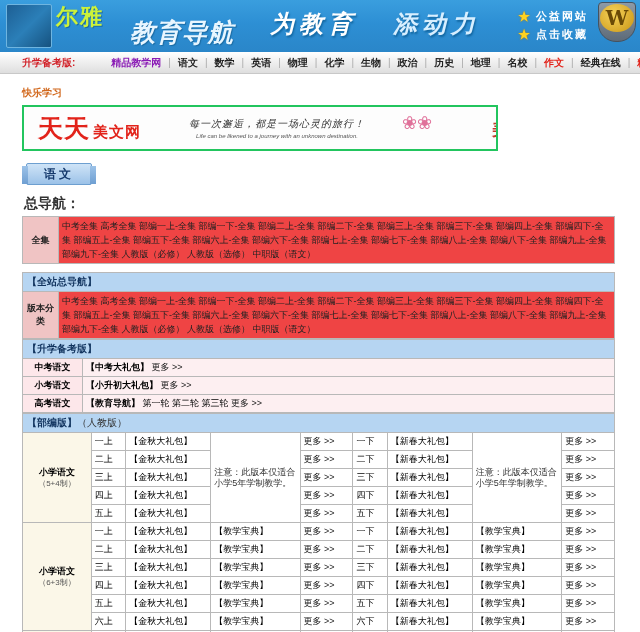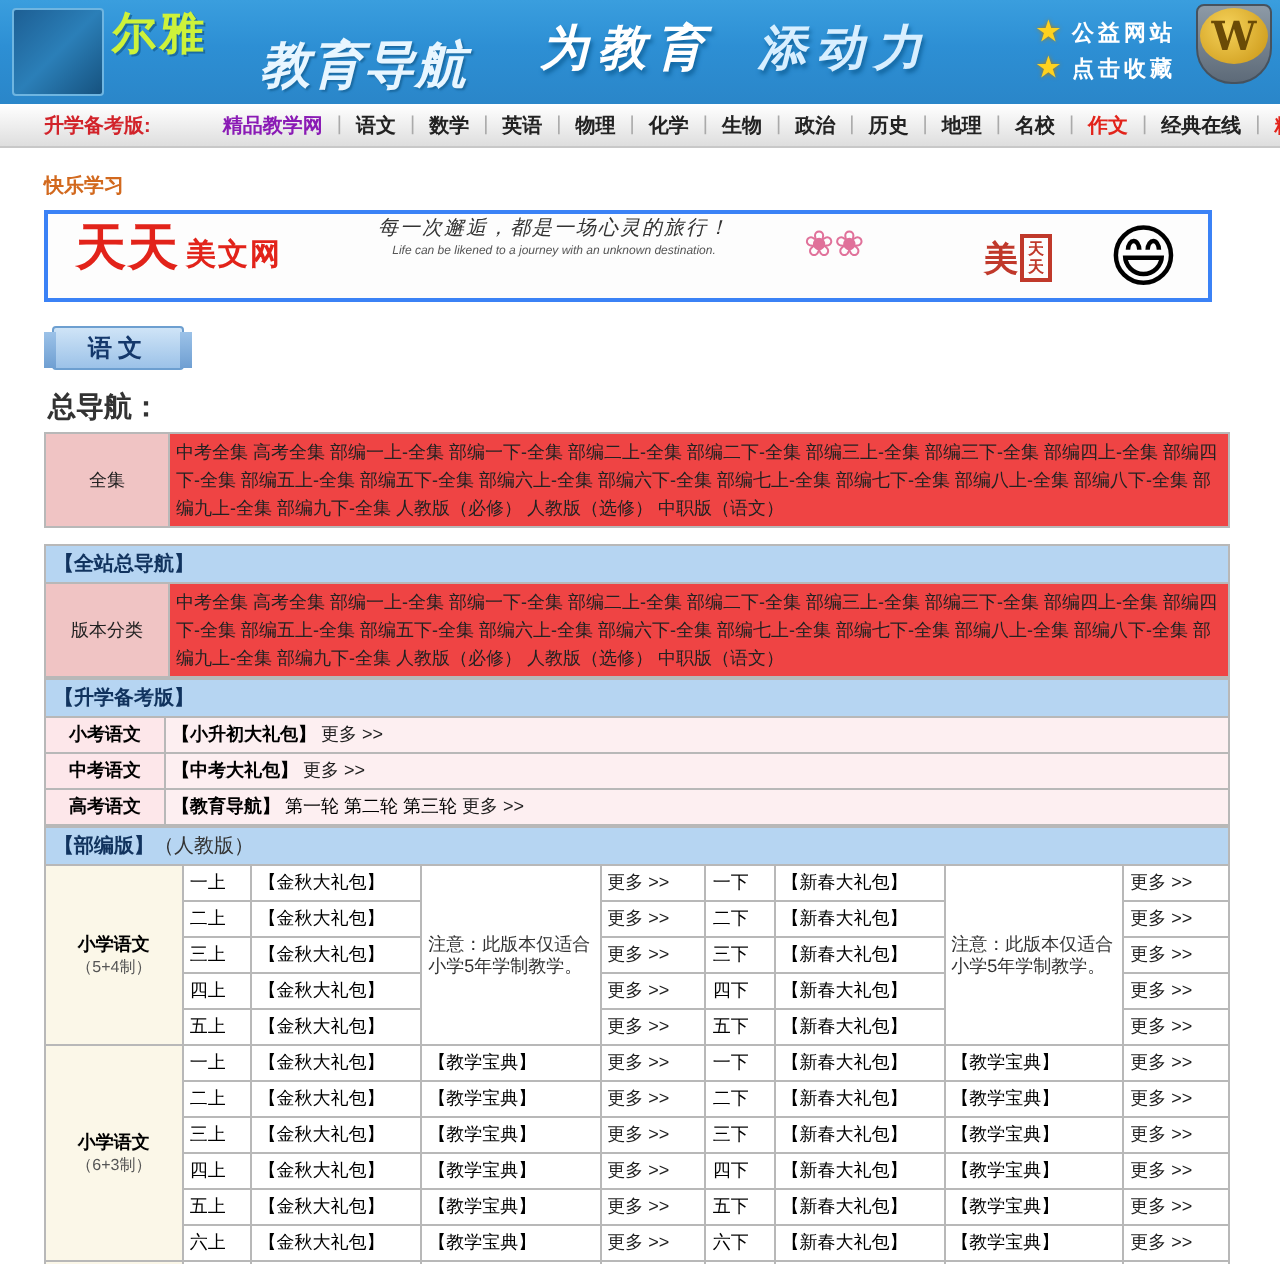--- a/index.html
+++ b/index.html
@@ -37,21 +37,21 @@
     font-family:"DejaVu Serif","Liberation Serif",serif;
     font-size:25px; font-weight:bold; color:#e8f6ff; font-style:italic;
     letter-spacing:1px; text-shadow:1px 1px 1px #1b6ba3;
   }
   .slogan{
     position:absolute; left:270px; top:8px;
     font-family:"DejaVu Serif","Liberation Serif",serif;
     font-size:24px; font-weight:bold; color:#ffffff; font-style:italic;
     letter-spacing:5px; text-shadow:1px 2px 2px #1266a0;
   }
-  .slogan .s2{ margin-left:22px; color:#d8efff; }
+  .slogan .s2{ margin-left:36px; color:#d8efff; }
   .topright{ position:absolute; right:52px; top:7px; }
   .tr-line{ display:flex; align-items:center; height:18px; color:#ffffff;
             font-size:11px; font-weight:bold; letter-spacing:2px;
             font-family:"DejaVu Serif","Liberation Serif",serif; }
   .tr-star{ color:#ffd21f; font-size:13px; margin-right:4px; text-shadow:0 0 2px #b87d00;}
   .shield{
     position:absolute; right:-2px; top:0px; width:50px; height:52px;
   }
   .shield .sh-body{
     position:absolute; left:6px; top:2px; width:38px;height:40px;
@@ -79,23 +79,23 @@
   .nav-home .b{ color:#8a1bb5;padding-left:36px; }
   .nav-sep{ color:#aaa; margin:0 7px; }
   .nav-item{ color:#222; font-weight:bold; }
   .nav-item.red{ color:#e2231a; }
 
   
   .page{ padding:8px 12px 0 22px; }
   .happy{ color:#d2691e; font-size:10px; font-weight:bold; margin:4px 0 5px 0; }
 
   .ad-banner{
-    position:relative; width:584px; height:46px;
-    border:2px solid #3b82f6; background:#fdfdfd; overflow:hidden;
-    display:flex; 
+    position:relative; width:476px; height:46px;
+    border:2px solid #22c55e; background:#fdfdfd; overflow:hidden;
+    display:flex; align-items:center;
   }
   .ad-left{
     margin-left:14px;
     font-family:"DejaVu Serif","Liberation Serif",serif;
     font-size:25px; font-weight:bold; color:#e2231a; letter-spacing:1px;
   }
   .ad-left .small{ font-size:15px; margin-left:3px; }
   .ad-mid{ margin-left:48px; text-align:center; }
   .ad-cn{ font-family:"DejaVu Serif","Liberation Serif",serif;
           font-size:10px; color:#333; font-style:italic; letter-spacing:1px;}
@@ -127,22 +127,22 @@
     font-size:12px; font-weight:bold; color:#14386b; letter-spacing:3px;
     font-family:"DejaVu Serif","Liberation Serif",serif; z-index:2;
   }
 
   .sec-title{ font-size:14px; font-weight:bold; color:#333; margin:2px 0 3px 2px; }
 
   table.box{ border-collapse:collapse; width:593px; table-layout:fixed; }
   table.box td{ border:1px solid #b8b8b8; padding:2px 3px; vertical-align:middle; font-size:9px;}
 
   .lbl-pink{
-    background:#f0c4c4; text-align:center; font-weight:normal; color:#222;
-    width:62px; font-size:10px;
+    background:#f0c4c4; text-align:center; font-weight:bold; color:#222;
+    width:36px; font-size:10px;
   }
   .content-beige{ background:#ef4444; line-height:14px; color:#222; }
 
   .hdr-blue{
     background:#b6d5f2; border:1px solid #b8b8b8; border-bottom:none;
     font-size:10px; font-weight:bold; color:#11335e; padding:2px 4px;
     width:593px;
   }
   .hdr-blue .note{ font-weight:normal; color:#333; }
 
@@ -243,26 +243,26 @@
       <td class="lbl-pink">版本分类</td>
       <td class="content-beige">中考全集 高考全集 部编一上-全集 部编一下-全集 部编二上-全集 部编二下-全集 部编三上-全集 部编三下-全集 部编四上-全集 部编四下-全集 部编五上-全集 部编五下-全集 部编六上-全集 部编六下-全集 部编七上-全集 部编七下-全集 部编八上-全集 部编八下-全集 部编九上-全集 部编九下-全集 人教版（必修） 人教版（选修） 中职版（语文）</td>
     </tr>
   </tbody>
     </table>
 
   <div class="hdr-blue">【升学备考版】</div>
   <table class="box">
     <tbody id="exam-rows">
         <tr>
+          <td class="lbl-lightpink">中考语文</td>
+          <td class="row-pink"><span class="pk">【中考大礼包】</span><span class="more"> 更多 &gt;&gt;</span></td>
+        </tr>
+        <tr>
           <td class="lbl-lightpink">小考语文</td>
           <td class="row-pink"><span class="pk">【小升初大礼包】</span><span class="more"> 更多 &gt;&gt;</span></td>
-        </tr>
-        <tr>
-          <td class="lbl-lightpink">中考语文</td>
-          <td class="row-pink"><span class="pk">【中考大礼包】</span><span class="more"> 更多 &gt;&gt;</span></td>
         </tr>
         <tr>
           <td class="lbl-lightpink">高考语文</td>
           <td class="row-pink"><span class="pk">【教育导航】</span><span> 第一轮 第二轮 第三轮</span><span class="more"> 更多 &gt;&gt;</span></td>
         </tr>
       </tbody>
   </table>
 
   <div class="hdr-blue">
     <span>【部编版】</span><span class="note">（人教版）</span>

